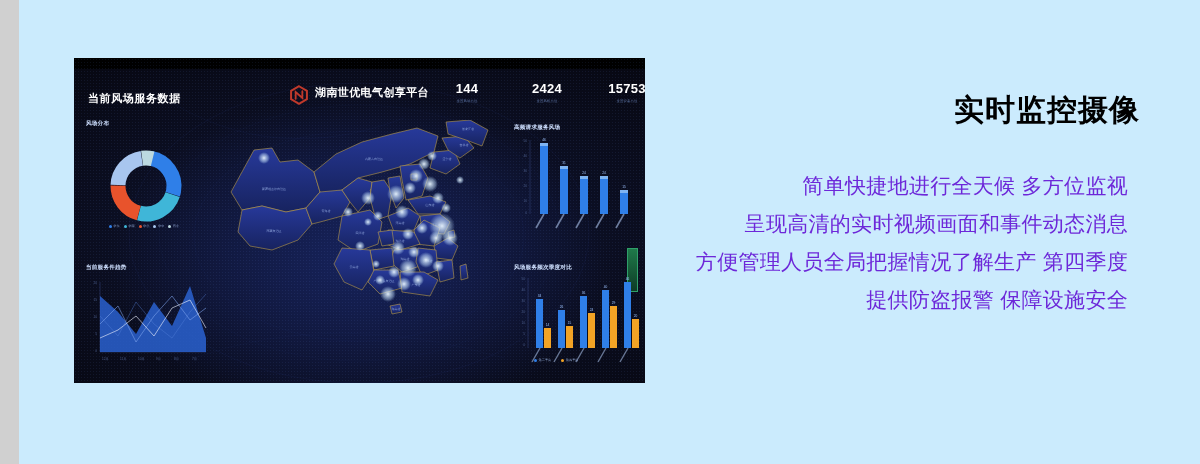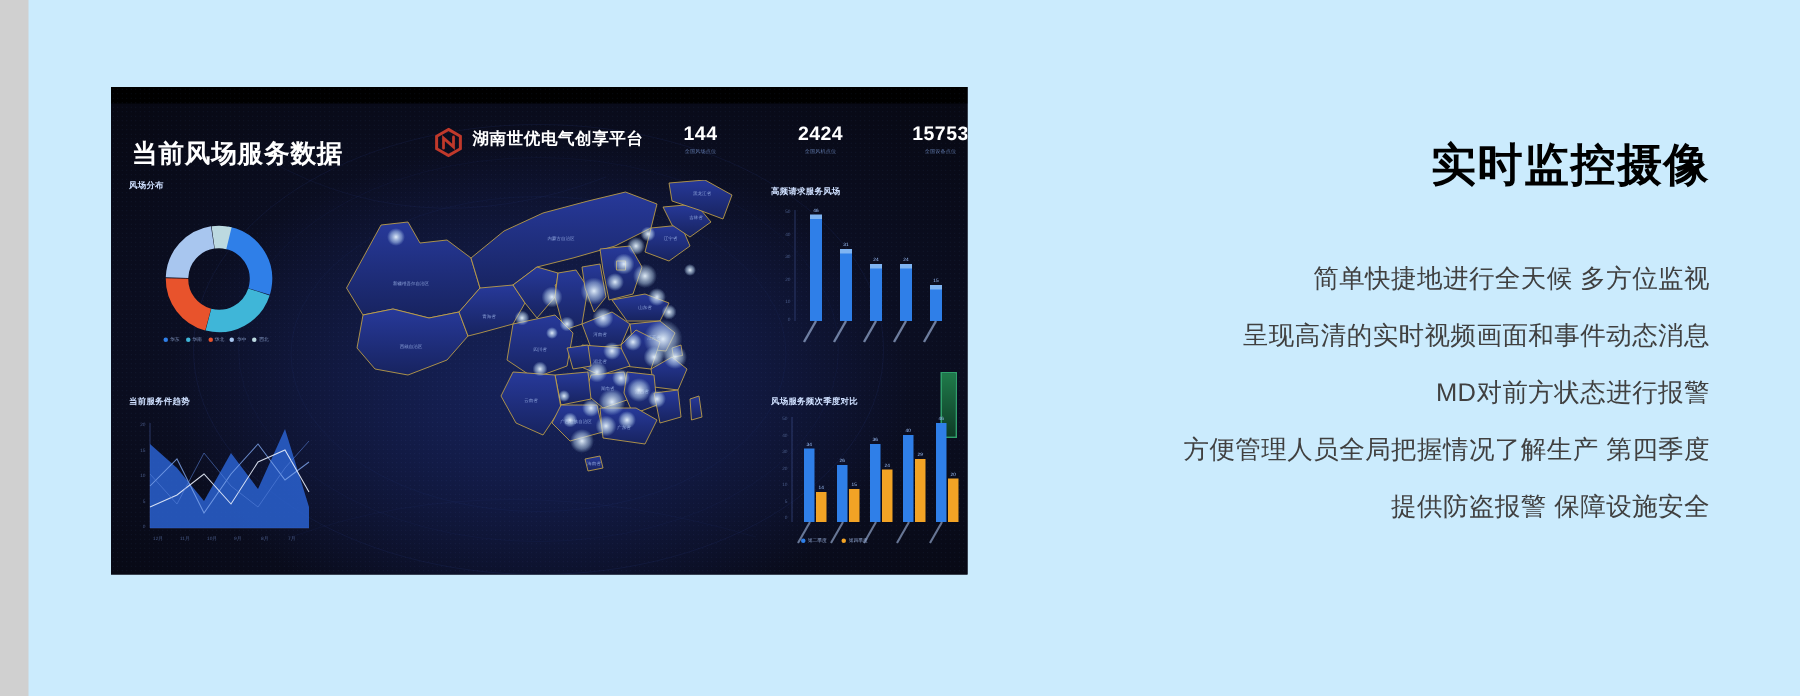--- a/index.html
+++ b/index.html
@@ -30,21 +30,21 @@
   .dot-grid{
     position:absolute;left:0;top:0;right:0;bottom:0;
     background-image:radial-gradient(rgba(120,160,255,.16) 0.5px, transparent 0.6px);
     background-size:3px 3px;opacity:.55;pointer-events:none;
   }
   
   .arcs{position:absolute;left:0;top:0;width:100%;height:100%;pointer-events:none;opacity:.5;}
   
   .dash-title{
     position:absolute;left:14px;top:33px;
-    color:#ffffff;font-size:17px;font-weight:bold;letter-spacing:.6px;
+    color:#ffffff;font-size:11px;font-weight:bold;letter-spacing:.6px;
   }
   .brand{
     position:absolute;left:215px;top:27px;display:flex;gap:6px;
   }
   .brand-logo{width:20px;height:20px;position:relative;}
   .brand-name{color:#fff;font-size:11px;font-weight:bold;letter-spacing:.4px;}
   .kpis{position:absolute;left:370px;top:24px;display:flex;gap:34px;}
   .kpi{text-align:center;min-width:46px;}
   .kpi-val{color:#ffffff;font-size:13px;font-weight:bold;line-height:14px;letter-spacing:.3px;}
   .kpi-lab{color:#5f77a8;font-size:3.4px;line-height:6px;margin-top:2px;letter-spacing:.1px;white-space:nowrap;}
@@ -75,21 +75,21 @@
     background:linear-gradient(#1f7a4a,#0e3b26);border:0.5px solid #2fa06a;}
   
   .copy{
     position:absolute;left:660px;top:90px;width:480px;text-align:right;
     color:#333;
   }
   .copy h1{
     margin:0 0 44px 0;font-size:30px;font-weight:bold;color:#000000;letter-spacing:1px;
   }
   .copy p{
-    margin:0 0 16px 0;font-size:17px;color:#404040;line-height:22px;letter-spacing:.3px;
+    margin:0 12px 16px 0;font-size:21px;color:#6d28d9;line-height:22px;letter-spacing:.3px;
   }
   .copy p:last-child{margin-bottom:0;}
 </style>
 </head>
 <body>
 
 <div class="left-gutter"></div>
 
 <div class="dashboard">
   <div class="dash-topstrip"></div>
@@ -429,16 +429,15 @@
       <i style="background:#f2a325"></i>
       <span>第四季度</span>
     </span>
   </div>
 </div>
 
 <div class="copy">
   <h1>实时监控摄像</h1>
   <p>简单快捷地进行全天候 多方位监视</p>
   <p>呈现高清的实时视频画面和事件动态消息</p>
-  <p>MD对前方状态进行报警</p>
   <p>方便管理人员全局把握情况了解生产 第四季度</p>
   <p>提供防盗报警 保障设施安全</p>
 </div>
 
 </body></html>

